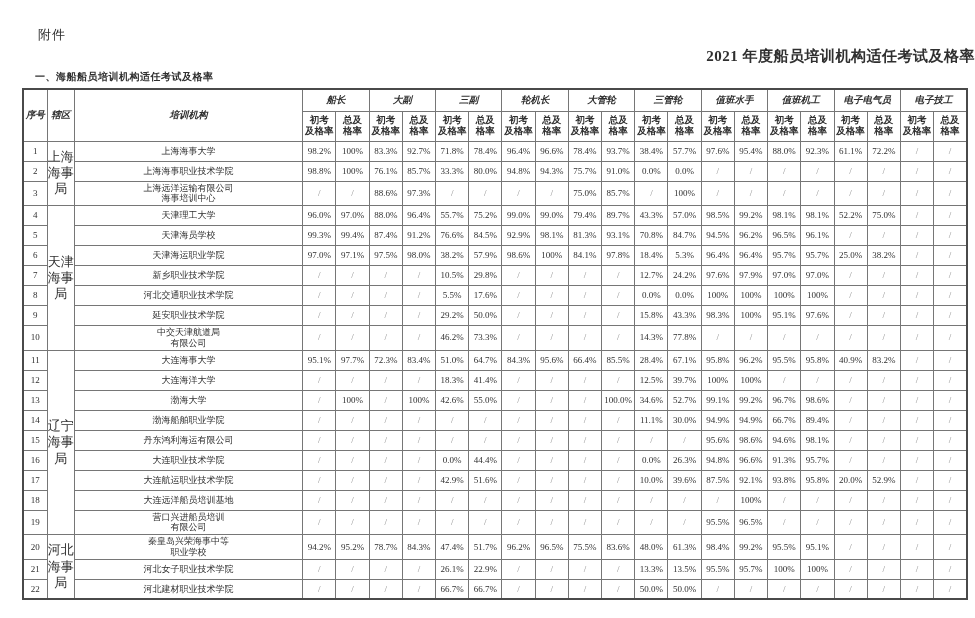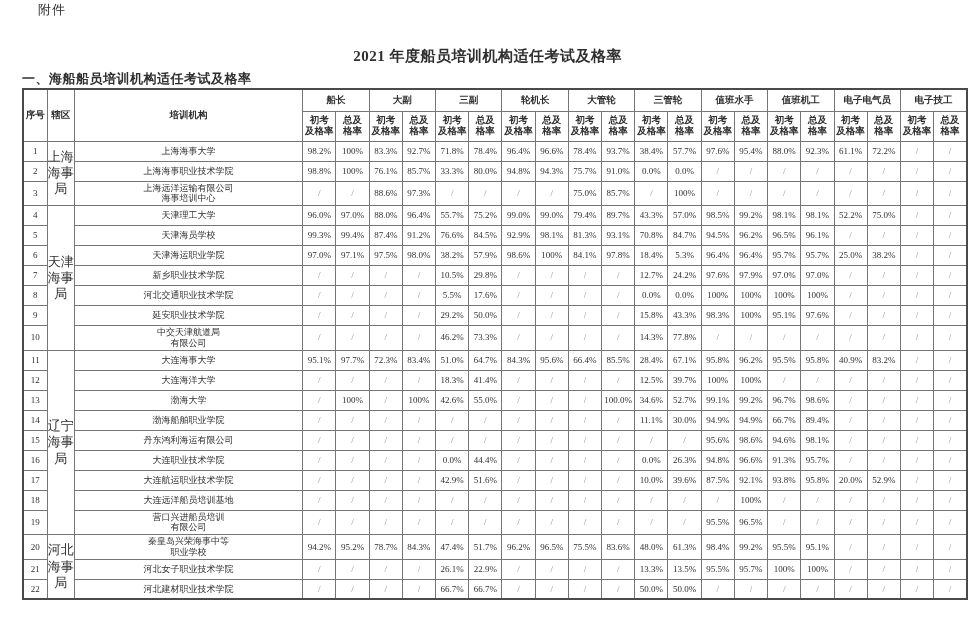--- a/index.html
+++ b/index.html
@@ -5,46 +5,46 @@
   * { margin:0; padding:0; box-sizing:border-box; }
   html,body { width:975px; height:618px; }
   body {
     background:#ffffff;
     font-family:"Liberation Serif","DejaVu Serif",serif;
     color:#2f2f2f;
     position:relative;
     overflow:hidden;
   }
   .attachment {
-    position:absolute; left:38px; top:1px;
+    position:absolute; left:38px; top:26px;
     font-size:13px; letter-spacing:1px;text-align:center;
   }
   .doc-title {
     position:absolute; left:0; top:47px; width:975px;
-    text-align:center; font-size:15px; font-weight:bold; letter-spacing:0.5px;
+    text-align:right; font-size:15px; font-weight:bold; letter-spacing:0.5px;
   }
   .section-heading {
-    position:absolute; left:22px; top:70px;
-    font-size:13px; font-weight:bold; letter-spacing:0.5px;
+    position:absolute; left:35px; top:70px;
+    font-size:10px; font-weight:bold; letter-spacing:0.5px;
   }
   table.grid {
     position:absolute; left:22px; top:88px; width:946px;
     border-collapse:collapse; table-layout:fixed;
     border:2px solid #4a4a4a;
   }
   .grid th, .grid td {
     border:1px solid #767676;
     text-align:center; vertical-align:middle;
     font-size:9px; line-height:1.2;
     padding:1px 0;
     white-space:pre-line;
     overflow:hidden;
   }
   .grid thead th { font-weight:bold; font-size:9.5px; line-height:1.15; }
-  .grid thead tr.group-row th { height:22px; }
+  .grid thead tr.group-row th { height:22px;font-style:italic; }
   .grid thead tr.sub-row th { height:30px;text-align:center; }
   .grid tbody td { height:20px; }
   .grid tbody td.org { font-size:9px;margin-top:9px; }
   .grid tbody td.region { font-size:13px; line-height:1.25; }
   .grid tbody td.na { color:#8d8d8d; }
   .grid tbody tr.region-start td { border-top:1.8px solid #3c3c3c; }
 </style>
 </head>
 <body>
 

